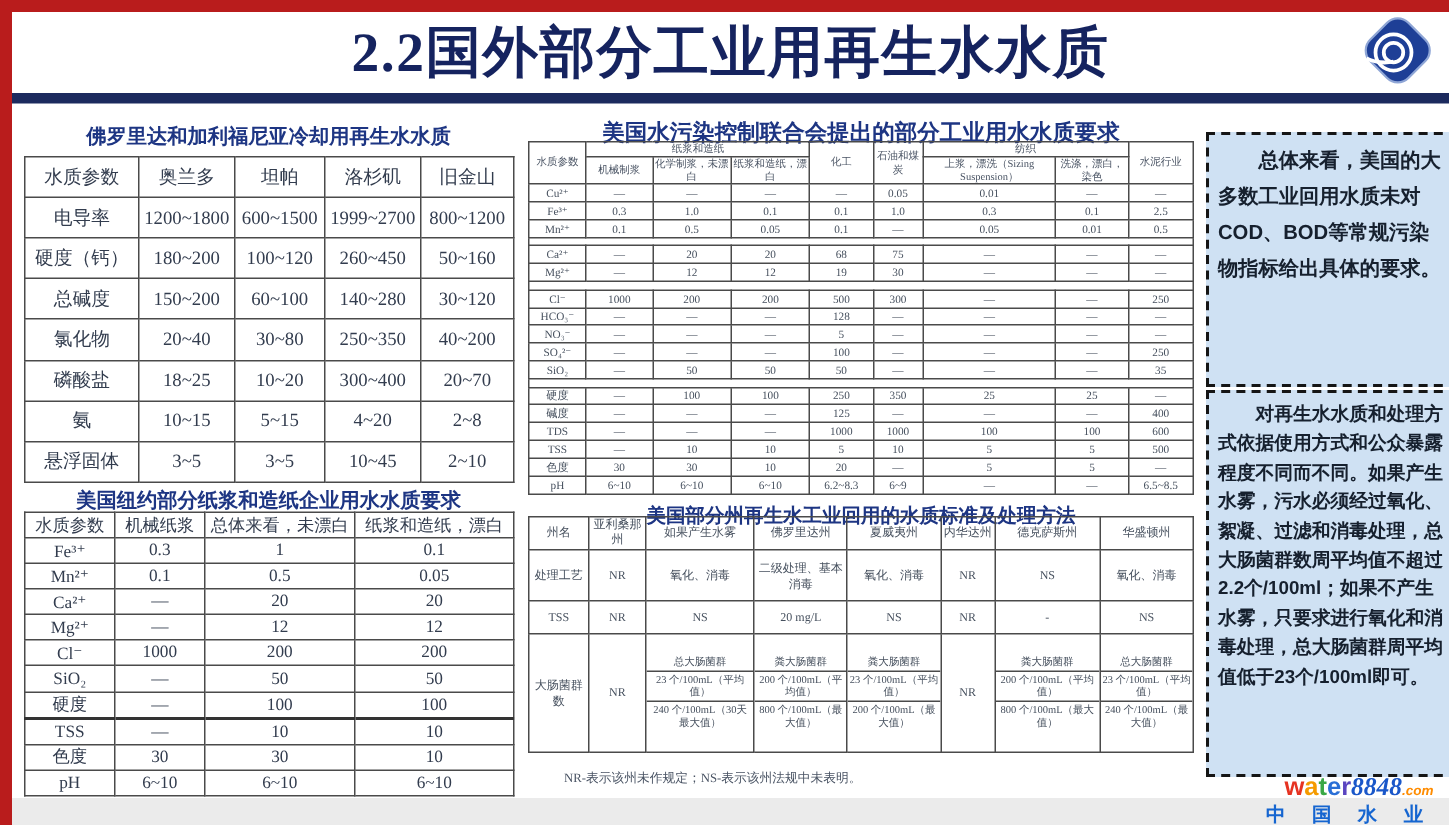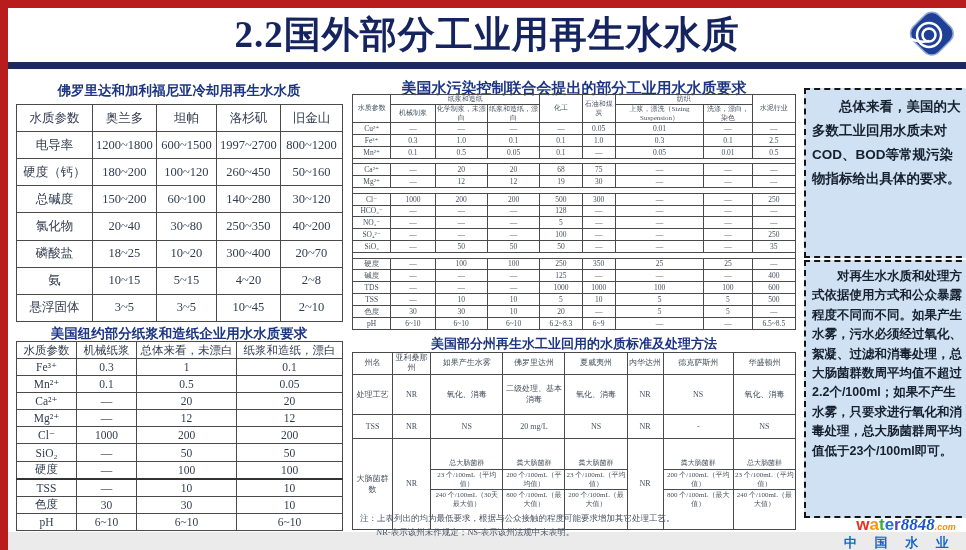--- a/index.html
+++ b/index.html
@@ -27,21 +27,21 @@
   #t-ny td,#t-ny th{height:16px;}
   #t-ny tr.thick td{border-top:2px solid #333;}
 
   
   #t-wpcf{position:absolute;left:344px;top:86px;width:444px;height:236px;font-size:7.5px;color:#46505e;}
   #t-wpcf th{font-size:7px;color:#4a5464;line-height:1.25;}
   #t-wpcf td{height:10px;}
   #t-wpcf tr.spacer td{border-left:1px solid #4a4a4a;border-right:1px solid #4a4a4a;border-top:1px solid #4a4a4a;border-bottom:1px solid #4a4a4a;height:4px;}
 
   
-  #t-states{position:absolute;left:344px;top:344px;width:444px;height:178px;font-size:8px;color:#46505e;}
+  #t-states{position:absolute;left:344px;top:336px;width:444px;height:158px;font-size:8px;color:#46505e;}
   #t-states th{font-size:8px;line-height:1.3;}
   #t-states td{height:13px;}
   .coli-cell{padding:0;}
   .coli-stack div{padding:1px 1px;font-size:7px;line-height:1.25;text-align:center;}
   .coli-stack div + div{border-top:1px solid #4a4a4a;}
   .coli-type{font-size:7.5px;}
 
   .notes{position:absolute;left:352px;top:504px;width:440px;font-size:8.5px;color:#4a5464;font-family:"Liberation Serif","DejaVu Serif",serif;line-height:1.6;}
 
   
@@ -93,21 +93,21 @@
           <th>坦帕</th>
           <th>洛杉矶</th>
           <th>旧金山</th>
         </tr>
       </thead>
       <tbody>
         <tr>
           <td>电导率</td>
           <td>1200~1800</td>
           <td>600~1500</td>
-          <td>1997~2700</td>
+          <td>1999~2700</td>
           <td>800~1200</td>
         </tr>
         <tr>
           <td>硬度（钙）</td>
           <td>180~200</td>
           <td>100~120</td>
           <td>260~450</td>
           <td>50~160</td>
         </tr>
         <tr>
@@ -529,21 +529,20 @@
               <div class="coli-type">总大肠菌群</div>
               <div class="coli-avg">23 个/100mL（平均值）</div>
               <div class="coli-max">240 个/100mL（最大值）</div>
             </div>
           </td>
         </tr>
       </tbody>
   </table>
 
   <div class="notes">
-    <div>注：上表列出的均为最低要求，根据与公众接触的程度可能要求增加其它处理工艺。</div>
     <div style="padding-left:16px;">NR-表示该州未作规定；NS-表示该州法规中未表明。</div>
   </div>
 
   <div class="cbox" id="box1">
     <p>总体来看，美国的大多数工业回用水质未对COD、BOD等常规污染物指标给出具体的要求。</p>
   </div>
   <div class="cbox" id="box2">
     <p>对再生水水质和处理方式依据使用方式和公众暴露程度不同而不同。如果产生水雾，污水必须经过氧化、絮凝、过滤和消毒处理，总大肠菌群数周平均值不超过2.2个/100ml；如果不产生水雾，只要求进行氧化和消毒处理，总大肠菌群周平均值低于23个/100ml即可。</p>
   </div>
 

